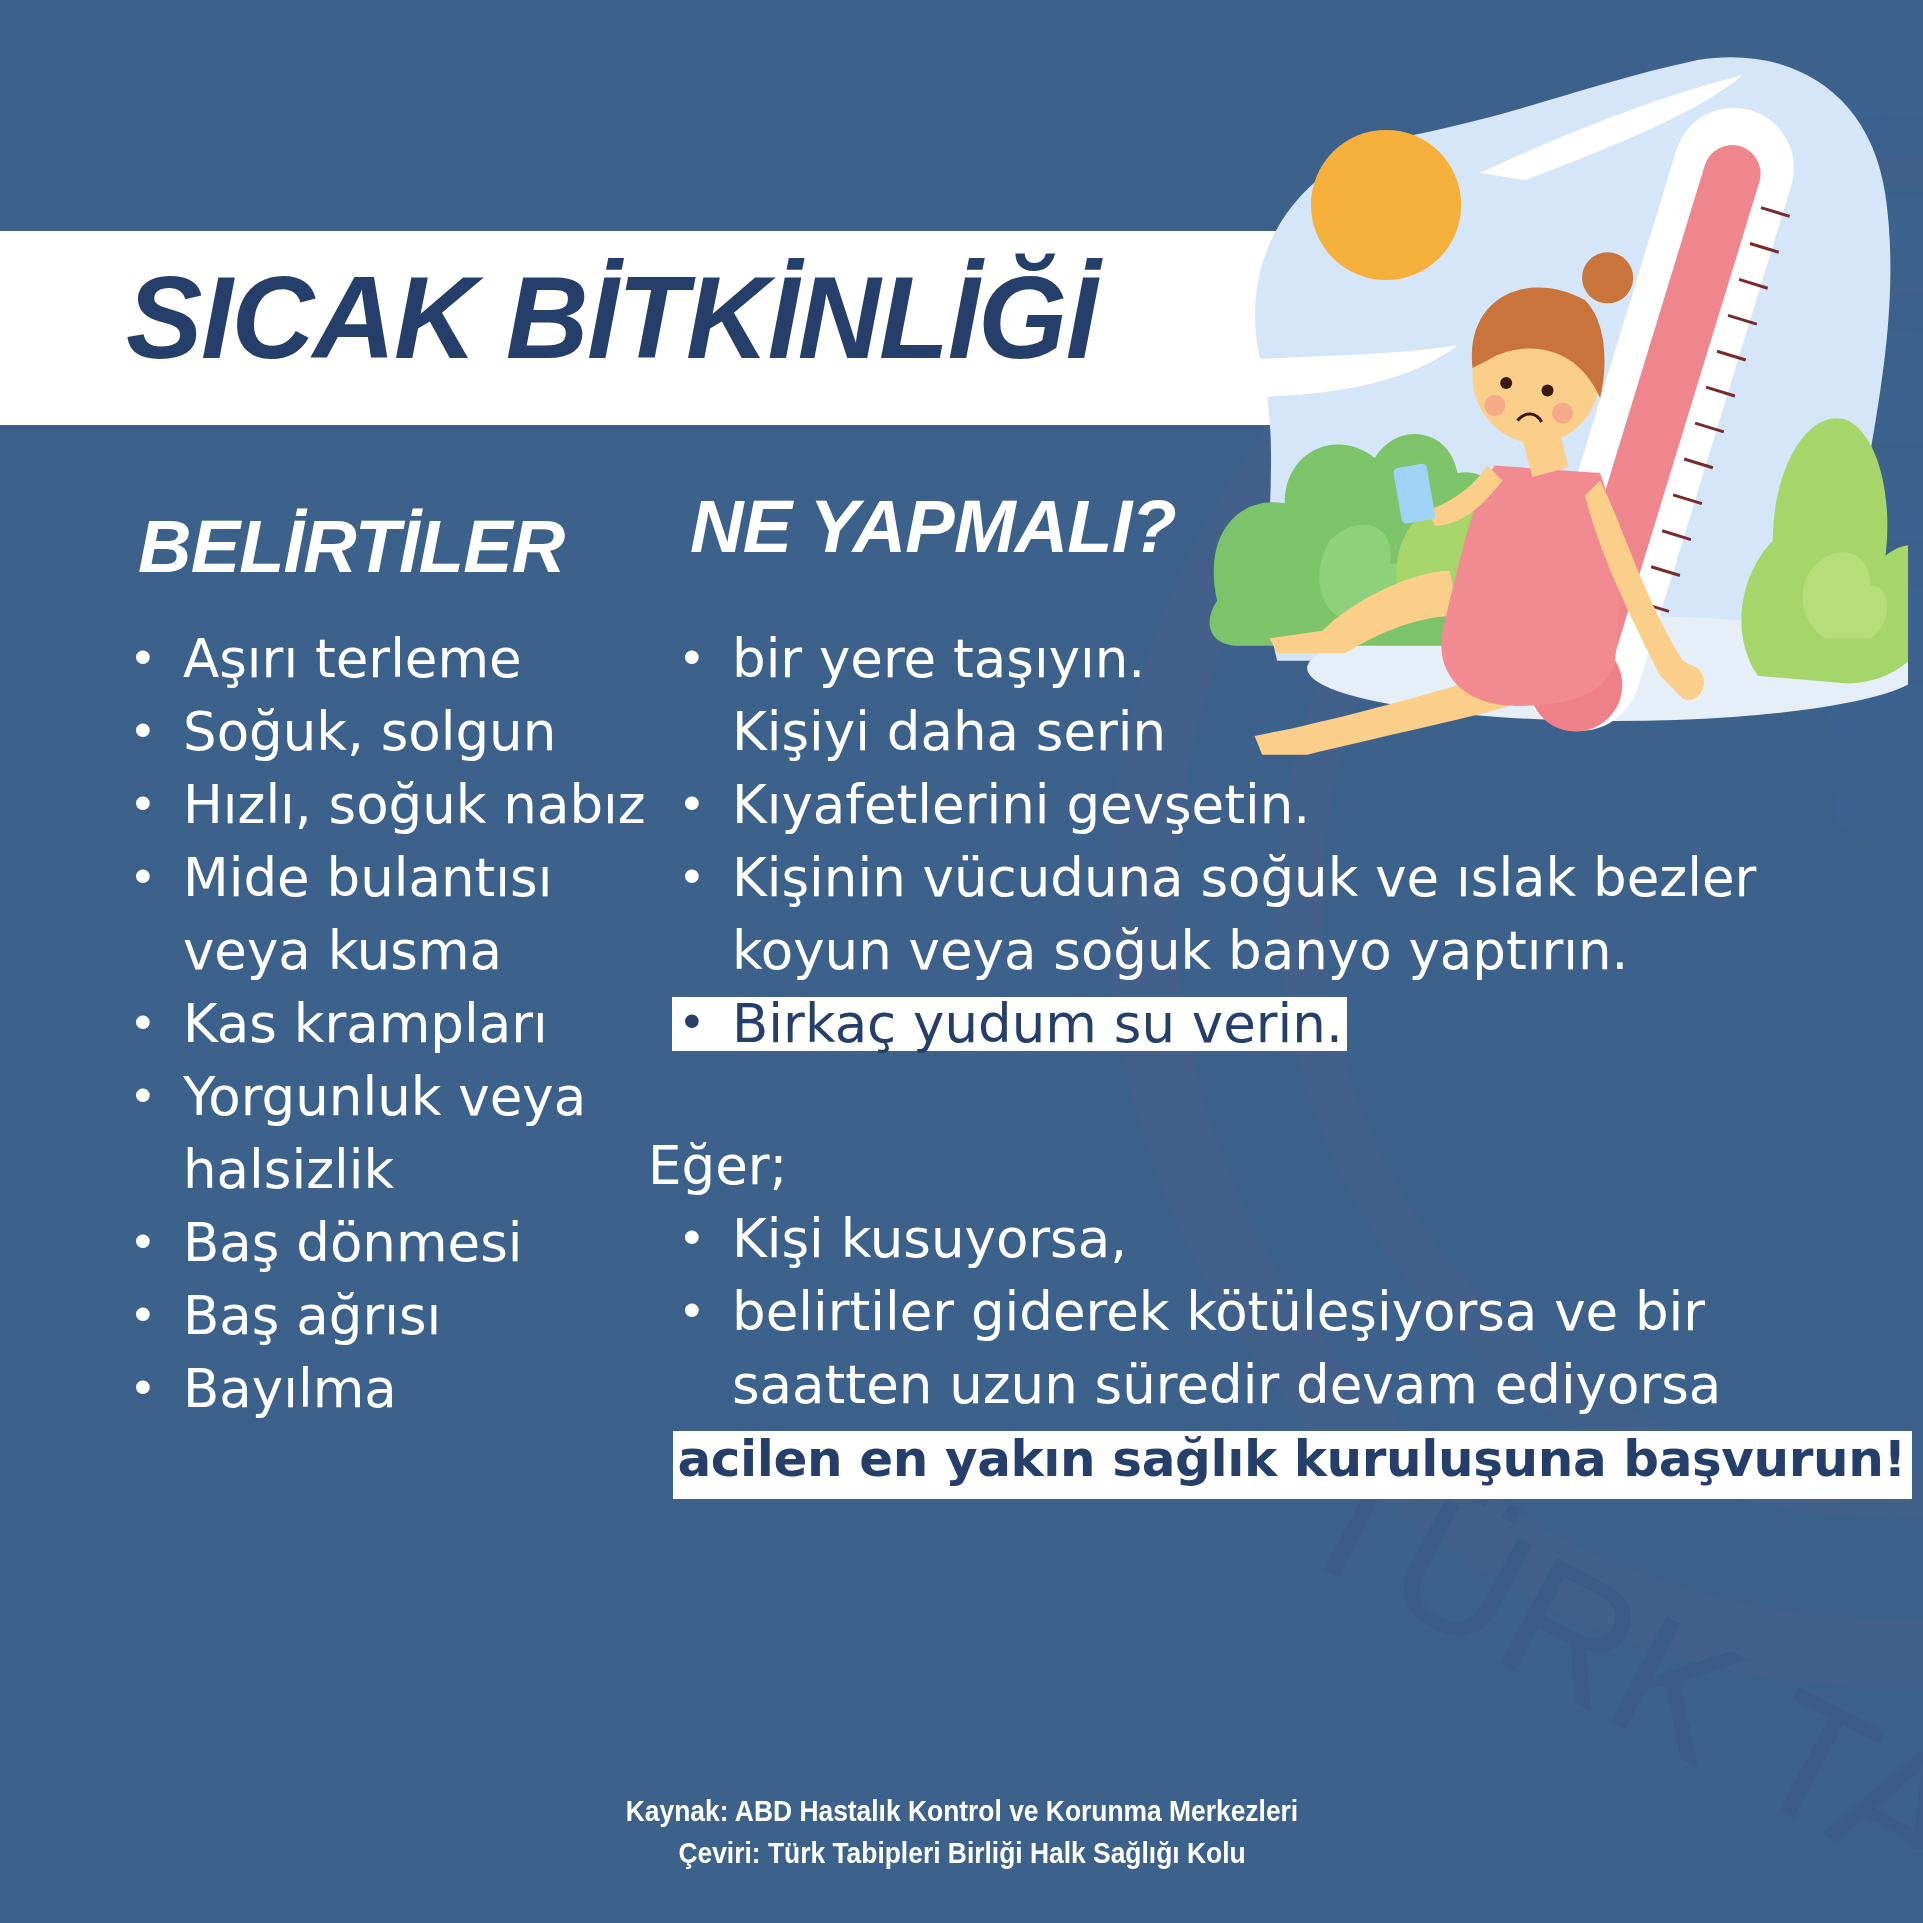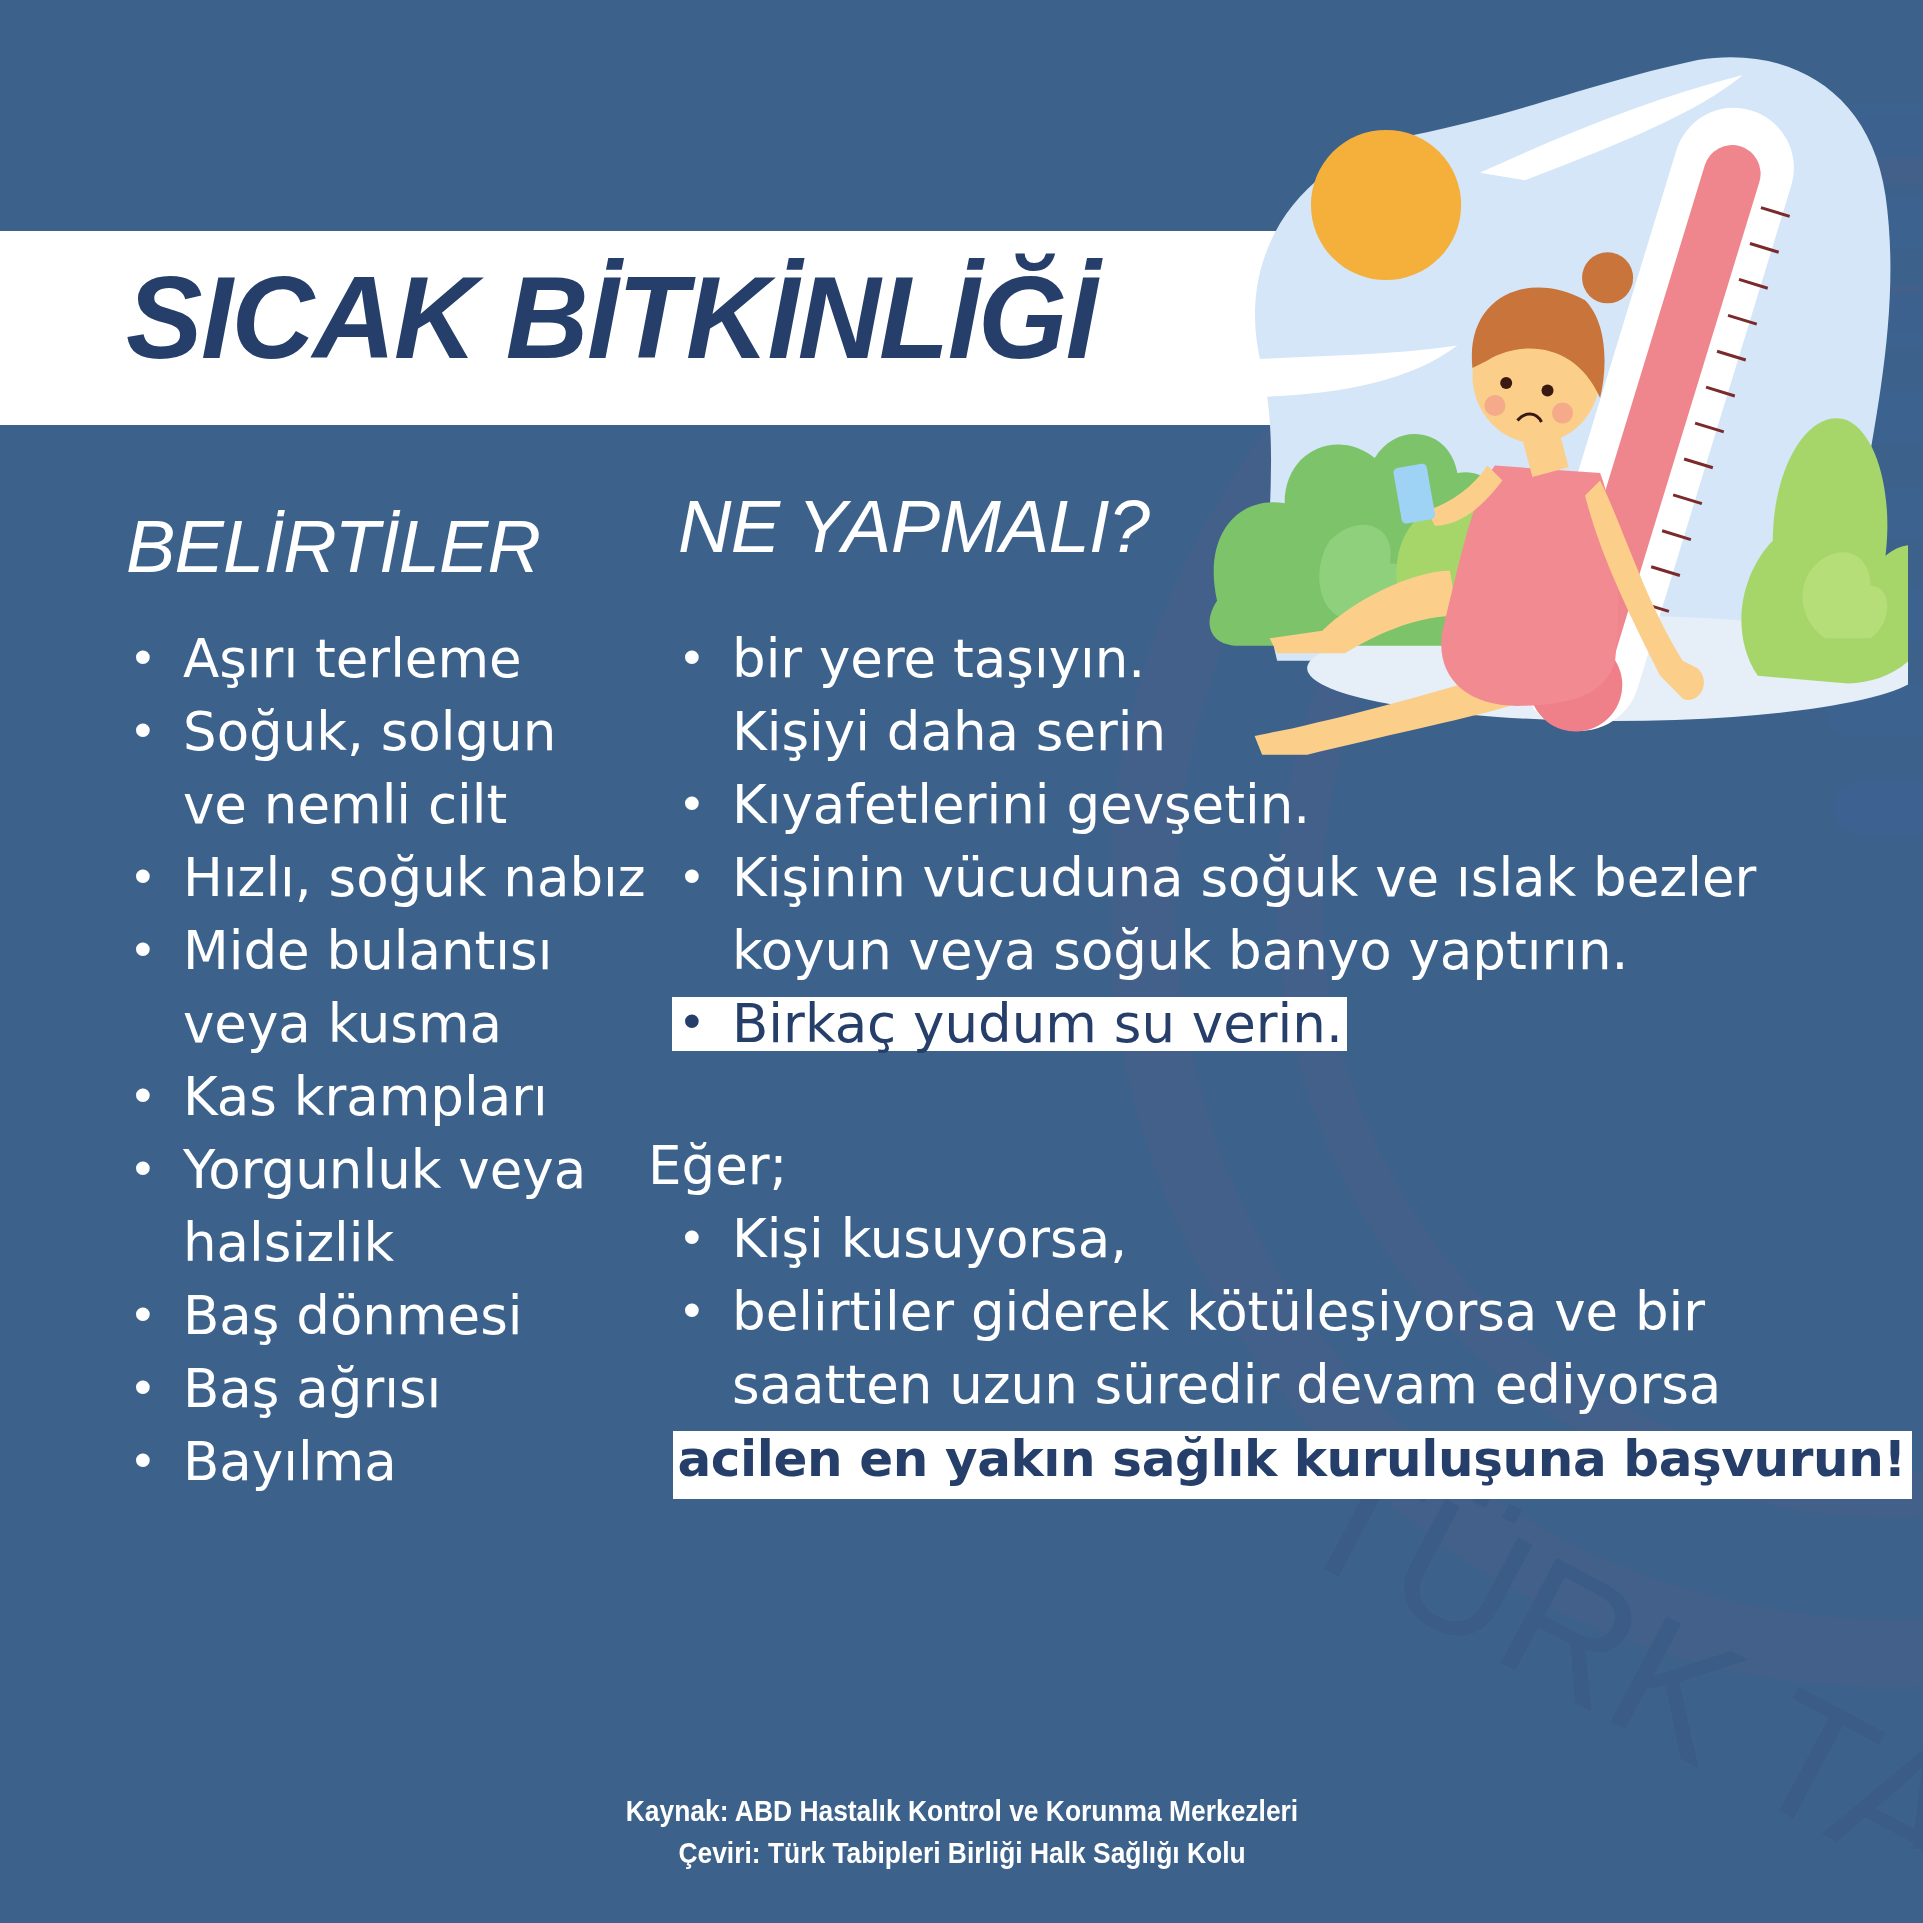--- a/index.html
+++ b/index.html
@@ -26,22 +26,23 @@
       color: #263f6a; transform: scaleX(0.98); transform-origin: left top;
       white-space: nowrap;
     }
 
     
     .illustration { position: absolute; left: 1172px; top: 45px; width: 736px; height: 721px; }
 
     
     .heading {
       position: absolute; color: #ffffff; font-family: "Liberation Sans", sans-serif;
-      font-weight: 400; font-style: italic; font-size: 74px; line-height: 1; letter-spacing: -0.8px;
+      font-weight: 700; font-style: italic; font-size: 74px; line-height: 1; letter-spacing: -0.8px;
       white-space: nowrap;
+      margin-left: 12px;
     }
     .h-symptoms { left: 126px; top: 510px; }
     .h-todo { left: 678px; top: 490px; }
 
     
     .list { position: absolute; margin: 0; padding: 0; list-style: none; }
     .list li { position: relative; color: #ffffff; font-size: 53px; line-height: 73px; white-space: nowrap; }
     .list li .bullet { position: absolute; left: 0; top: 0; font-size: 47px; }
     .list li .txt { display: block; padding-left: 54px; }
 
@@ -160,21 +161,20 @@
 
   <div class="heading h-symptoms">BELİRTİLER</div>
   <ul class="list symptoms">
     <li>
         <span class="bullet">•</span>
         <span class="txt">Aşırı terleme</span>
       </li>
     <li>
         <span class="bullet">•</span>
         <span class="txt">Soğuk, solgun</span>
-        <span class="txt">ve nemli cilt</span>
       </li>
     <li>
         <span class="bullet">•</span>
         <span class="txt">Hızlı, soğuk nabız</span>
       </li>
     <li>
         <span class="bullet">•</span>
         <span class="txt">Mide bulantısı</span>
         <span class="txt">veya kusma</span>
       </li>

